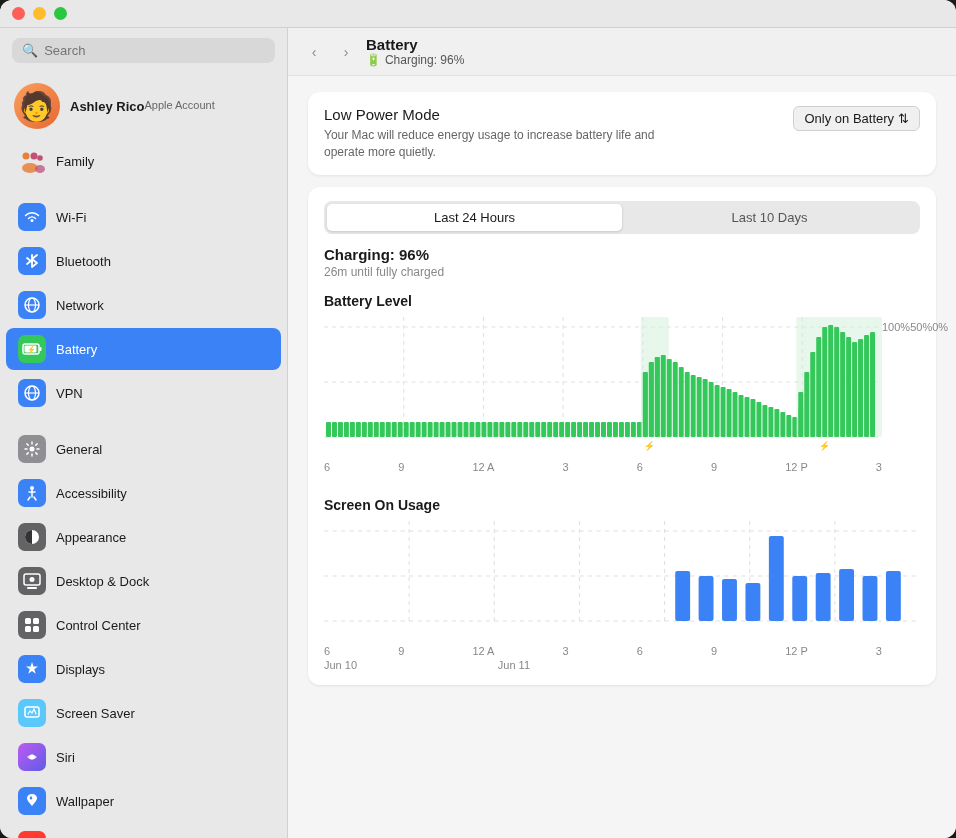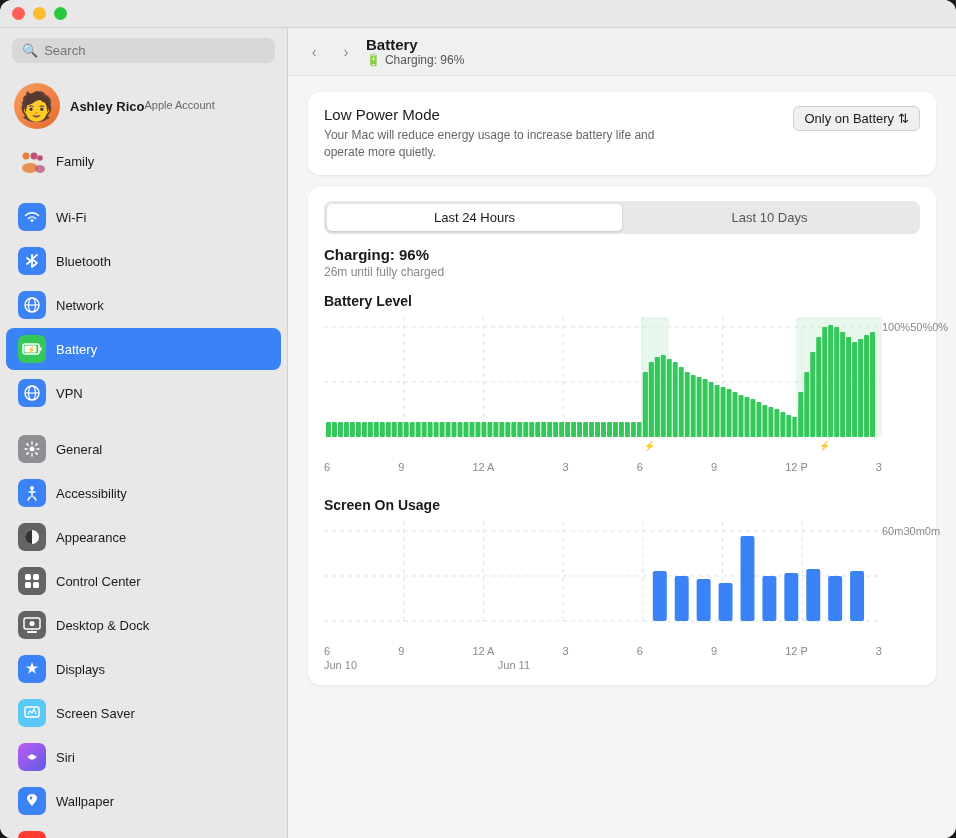--- a/index.html
+++ b/index.html
@@ -454,38 +454,38 @@
             <circle cx="9" cy="9" r="7" fill="white"></circle>
             <path d="M9 2a7 7 0 000 14V2z" fill="#333"></path>
           </svg>
         </div>
         <span class="item-label">Appearance</span>
       </div>
 
       <div class="sidebar-item">
         <div class="item-icon" style="background: #636366; border-radius:7px;">
           <svg width="18" height="18" viewBox="0 0 18 18" fill="white">
+            <rect x="1" y="2" width="16" height="11" rx="2" stroke="white" stroke-width="1.5" fill="none"></rect>
+            <rect x="4" y="15" width="10" height="2" rx="1" fill="white"></rect>
+            <circle cx="9" cy="7.5" r="2.5" fill="white"></circle>
+          </svg>
+        </div>
+        <span class="item-label">Desktop &amp; Dock</span>
+      </div>
+
+      <div class="sidebar-item">
+        <div class="item-icon" style="background: #636366; border-radius:7px;">
+          <svg width="18" height="18" viewBox="0 0 18 18" fill="white">
             <rect x="2" y="2" width="6" height="6" rx="1.5" fill="white"></rect>
             <rect x="10" y="2" width="6" height="6" rx="1.5" fill="white"></rect>
             <rect x="2" y="10" width="6" height="6" rx="1.5" fill="white"></rect>
             <rect x="10" y="10" width="6" height="6" rx="1.5" fill="white"></rect>
           </svg>
         </div>
         <span class="item-label">Control Center</span>
-      </div>
-
-      <div class="sidebar-item">
-        <div class="item-icon" style="background: #636366; border-radius:7px;">
-          <svg width="18" height="18" viewBox="0 0 18 18" fill="white">
-            <rect x="1" y="2" width="16" height="11" rx="2" stroke="white" stroke-width="1.5" fill="none"></rect>
-            <rect x="4" y="15" width="10" height="2" rx="1" fill="white"></rect>
-            <circle cx="9" cy="7.5" r="2.5" fill="white"></circle>
-          </svg>
-        </div>
-        <span class="item-label">Desktop &amp; Dock</span>
       </div>
 
       <div class="sidebar-item">
         <div class="item-icon" style="background: #3b82f6; border-radius:7px;">
           <svg width="18" height="18" viewBox="0 0 18 18" fill="white">
             <path d="M9 2l1.5 4.5H15l-3.75 2.7 1.5 4.5L9 11.1l-3.75 2.6 1.5-4.5L3 6.5h4.5z" fill="white"></path>
           </svg>
         </div>
         <span class="item-label">Displays</span>
       </div>
@@ -742,25 +742,20 @@
 
                 <rect x="462" y="52" width="14" height="48" fill="#3b82f6" rx="2"></rect>
 
                 <rect x="484" y="48" width="14" height="52" fill="#3b82f6" rx="2"></rect>
 
                 <rect x="506" y="55" width="14" height="45" fill="#3b82f6" rx="2"></rect>
 
                 <rect x="528" y="50" width="14" height="50" fill="#3b82f6" rx="2"></rect>
               </svg>
             </div>
-            <div class="chart-y-labels">
-              <span>60m</span>
-              <span>30m</span>
-              <span>0m</span>
-            </div>
           </div>
 
           <div style="padding-right: 38px;">
             <div class="chart-x-labels">
               <span>6</span>
               <span>9</span>
               <span>12 A</span>
               <span>3</span>
               <span>6</span>
               <span>9</span>

